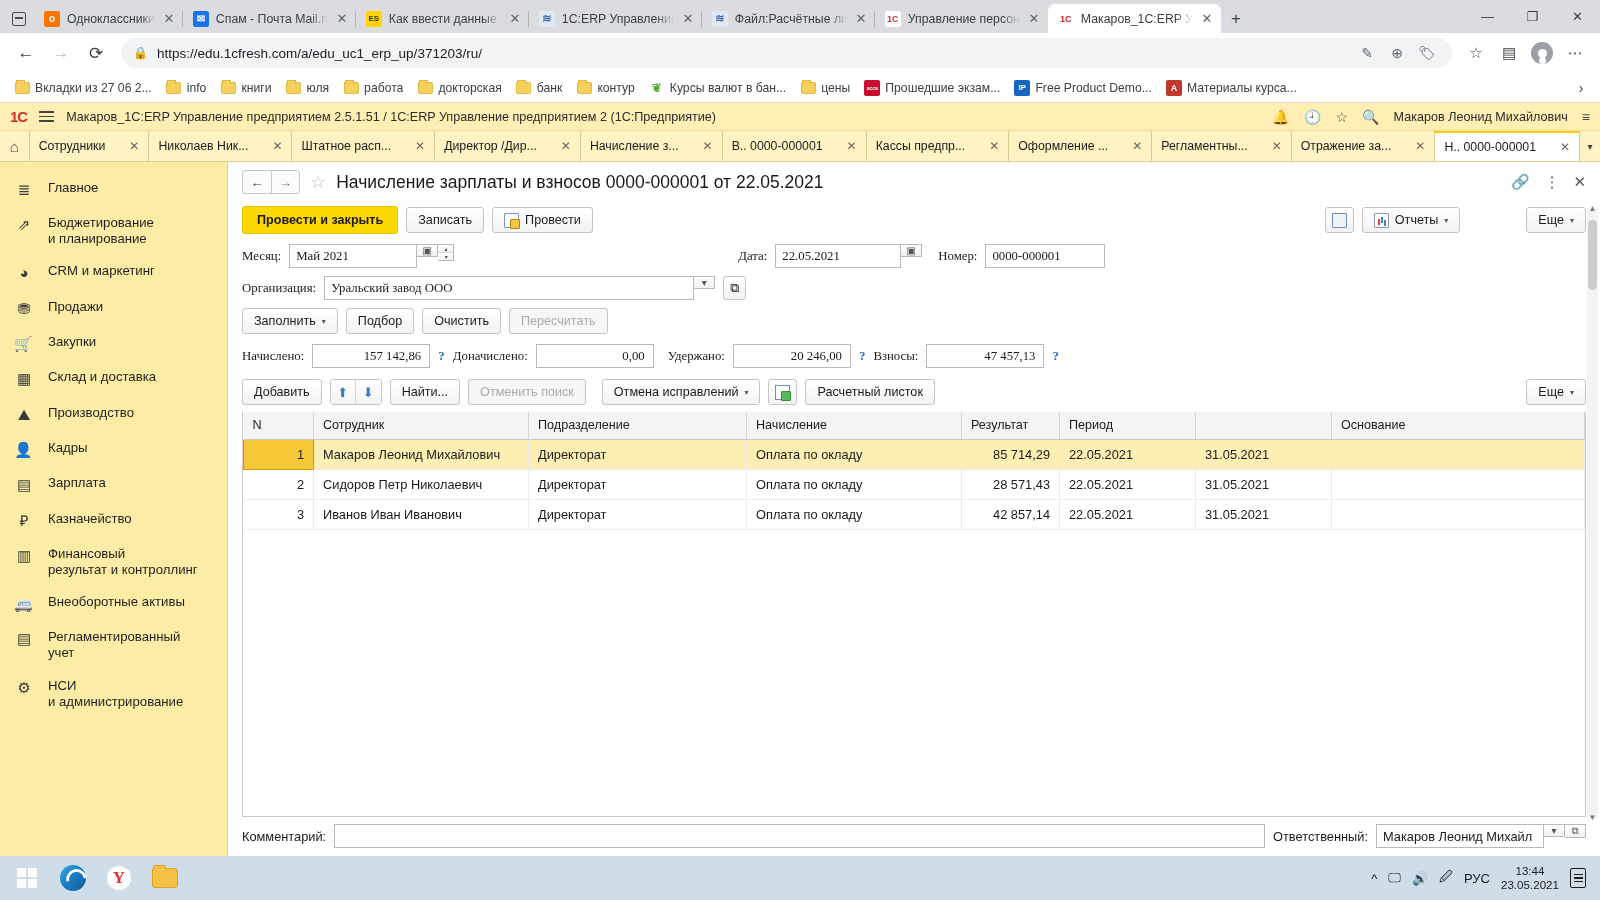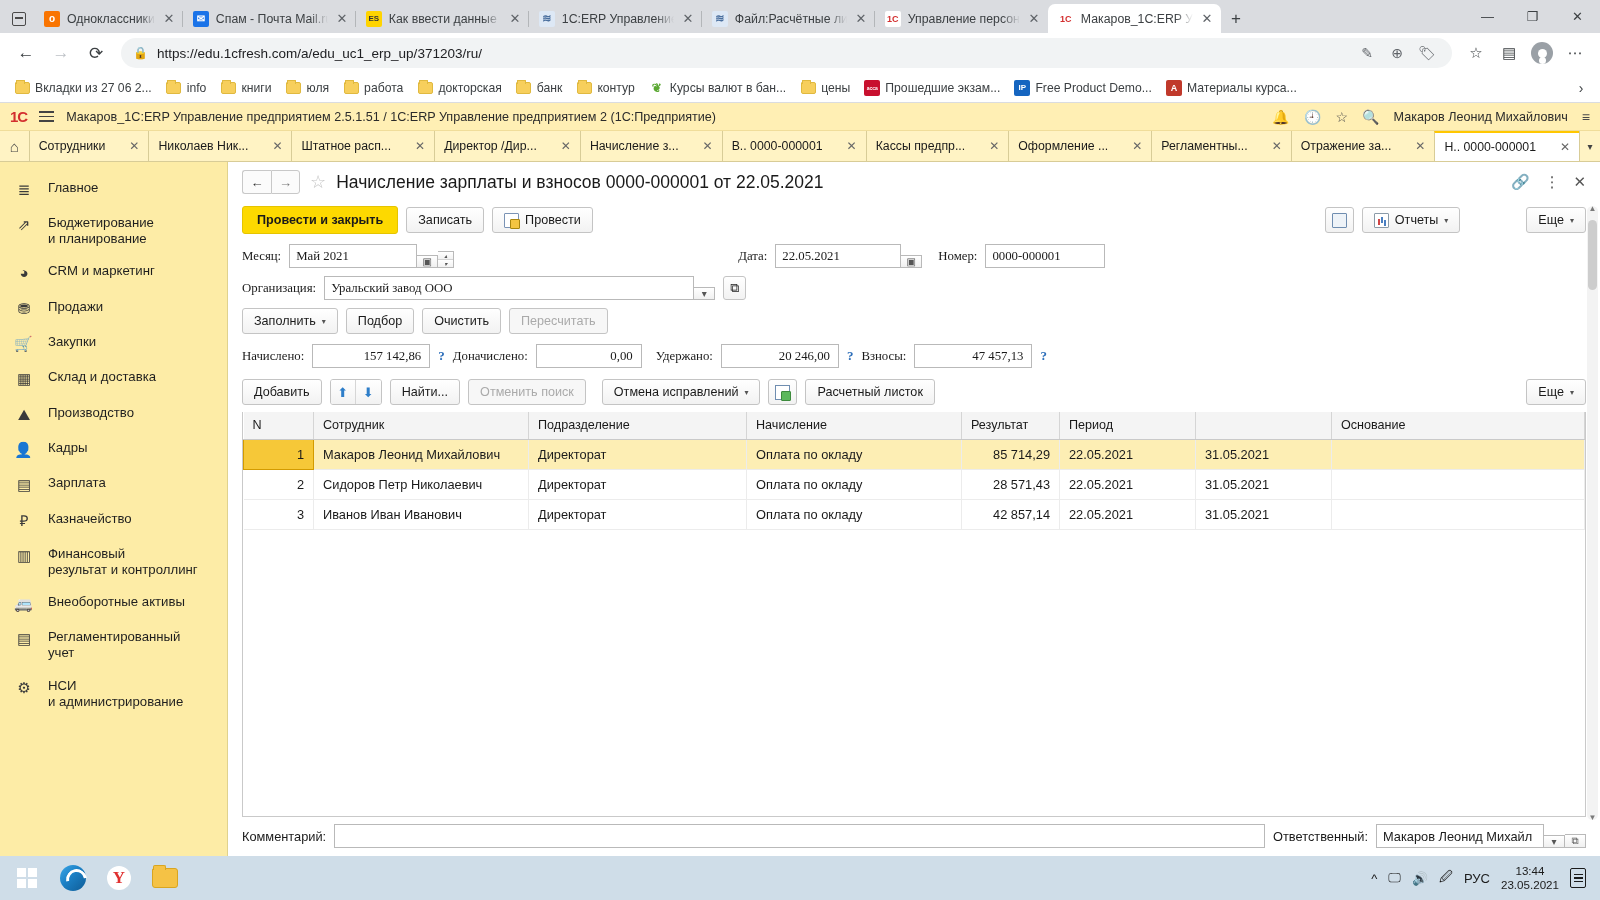--- a/index.html
+++ b/index.html
@@ -154,21 +154,21 @@
   .ico-green { background: #fff; border: 1px solid #6f8db0; }
   .ico-green::after { content: ""; position: absolute; right: -2px; bottom: -2px; width: 8px; height: 8px; background: #5cb85c; border: 1px solid #3d8b3d; border-radius: 1px; }
 
   .fieldrow { display: flex; align-items: center; gap: 8px; padding: 4px 14px; font-size: 12.8px; color: #1a1a1a; font-family: Liberation Serif, serif; }
   .lbl-f { color: #1a1a1a; }
   .inp {
     height: 24px; border: 1px solid #b9b9b9; background: #fff; display: inline-flex; align-items: center;
     padding: 0 6px; font-size: 12.8px; color: #1a1a1a;
   }
   .inp.num { justify-content: flex-end; padding-right: 8px; }
-  .fld { display: inline-flex; align-items: flex-end; }
+  .fld { display: inline-flex; align-items: flex-start; }
   .fld-btn {
     width: 21px; border: 1px solid #b9b9b9; border-left: none; background: linear-gradient(#fff,#f0f0f0);
     display: flex; align-items: center; justify-content: center; font-size: 10px; color: #555;
   }
   .spin { display: flex; flex-direction: column; width: 16px; border: 1px solid #b9b9b9; border-left: none; }
   .spin i { flex: 1; display: flex; align-items: center; justify-content: center; font-size: 6px; color: #555; background: linear-gradient(#fff,#f2f2f2); }
   .spin i:first-child { border-bottom: 1px solid #d3d3d3; }
   .qmark { color: #2e6fba; font-weight: bold; font-size: 13px; }
 
   
@@ -586,21 +586,21 @@
           <button class="btn">Подбор</button>
           <button class="btn">Очистить</button>
           <button class="btn dis">Пересчитать</button>
         </div>
 
         <div class="fieldrow">
           <span class="lbl-f">Начислено:</span>
           <span class="inp num" style="width:118px">157 142,86</span>
           <span class="qmark">?</span>
           <span class="lbl-f">Доначислено:</span>
-          <span class="inp num" style="width:106px">0,00</span>
+          <span class="inp num" style="width:118px">0,00</span>
           <span class="lbl-f" style="margin-left:6px">Удержано:</span>
           <span class="inp num" style="width:118px">20 246,00</span>
           <span class="qmark">?</span>
           <span class="lbl-f">Взносы:</span>
           <span class="inp num" style="width:118px">47 457,13</span>
           <span class="qmark">?</span>
         </div>
 
 
         <div class="tbl-toolbar">

